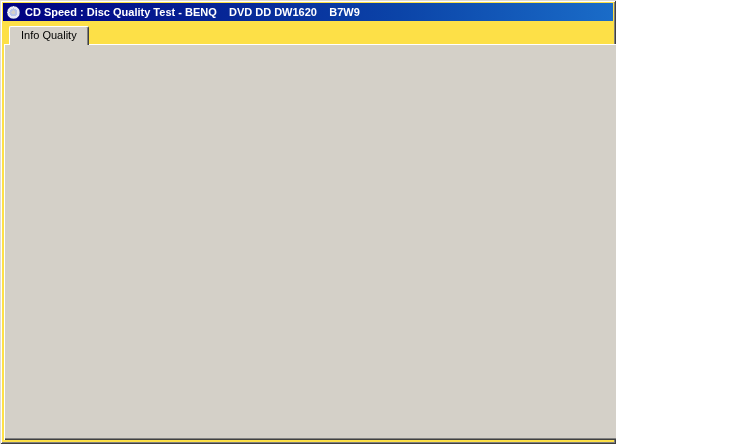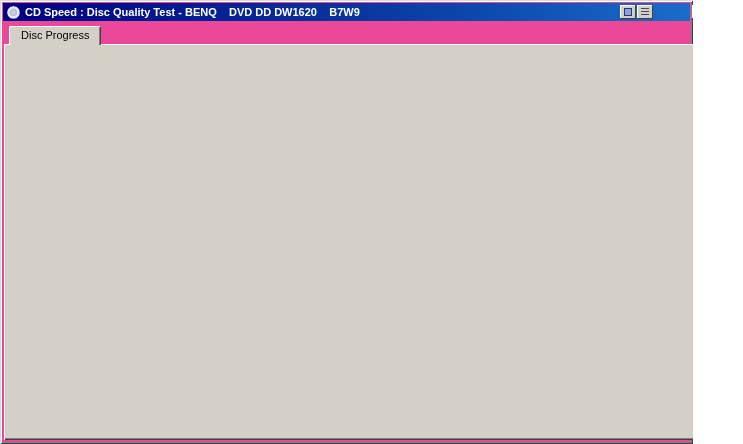--- a/index.html
+++ b/index.html
@@ -1,18 +1,18 @@
 <!DOCTYPE html>
 <html><head>
 <meta charset="utf-8">
 <style>
   * { box-sizing: border-box; }
   html,body { margin:0; padding:0; background:#ffffff; }
   .window {
-    position:relative; width:693px; height:444px; background:#ec4899;
+    position:relative; width:616px; height:444px; background:#fde047;
     font-family:"Liberation Sans", sans-serif; font-size:11px; color:#000;
     overflow:hidden;
     box-shadow: inset 1px 1px 0 #dfdbd3, inset -1px -1px 0 #404040,
                 inset 2px 2px 0 #ffffff, inset -2px -2px 0 #808080;
   }
   .titlebar {
     position:absolute; left:3px; top:3px; right:3px; height:18px;
     background:linear-gradient(to right,#000080 0%, #0b44a8 65%, #1a6cc8 100%);
     display:flex; align-items:center; padding:0 2px;
   }
@@ -108,21 +108,21 @@
         <span class="minglyph"></span>
       </span>
     <span class="tbtn" style="left:705px">
         <span class="maxglyph"></span>
       </span>
     <span class="tbtn" style="left:721px">
         <span class="closeglyph">×</span>
       </span>
   </div>
 
-  <div class="tab">Disc Progress</div>
+  <div class="tab">Info Quality</div>
   <div class="tabpage"></div>
 
   <div class="recorded">recorded with _NEC      DVD_RW ND-3500AG v2.18</div>
 
   <div class="pushbtn" style="left:588px;top:50px;width:100px;height:20px;">
     <span class="lbl">Start</span>
   </div>
   <div class="pushbtn" style="left:637px;top:74px;width:100px;height:20px;">
     <span class="lbl">Exit</span>
   </div>

